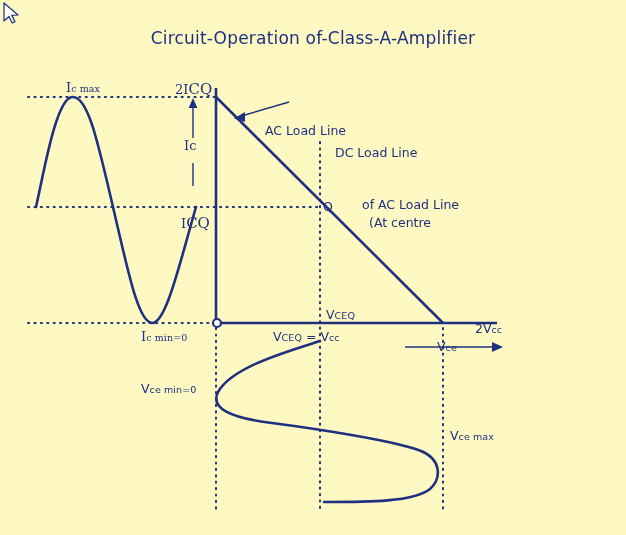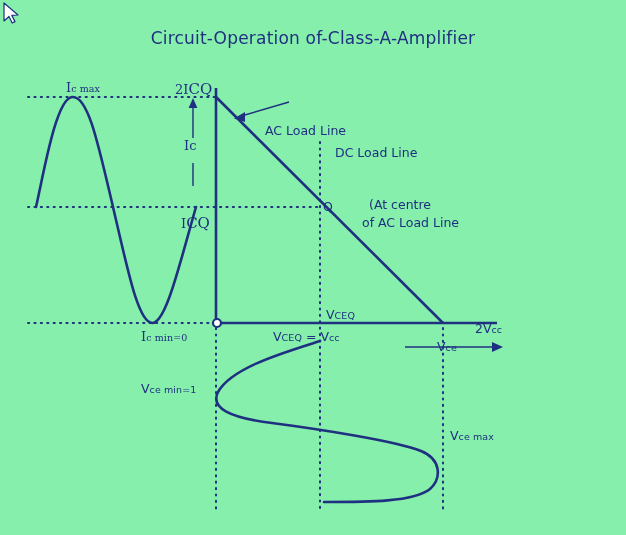--- a/index.html
+++ b/index.html
@@ -7,21 +7,21 @@
     padding: 0;
     background: #ffffff;
   }
   body {
     font-family: "DejaVu Sans", sans-serif;
   }
   #canvas {
     position: relative;
     width: 626px;
     height: 535px;
-    background: #86efac;
+    background: #fef9c3;
     overflow: hidden;
   }
   #diagram-svg {
     position: absolute;
     left: 0;
     top: 0;
     width: 626px;
     height: 535px;
   }
   .ttl {
@@ -125,31 +125,31 @@
 
   <div class="lbl lbl-serif" style="left:181px; top:174px;margin-top:40px;"><span>I</span><span class="sub-serif">CQ</span></div>
 
   <div class="lbl" style="left:265px; top:87px;margin-top:36px;">AC Load Line</div>
 
   <div class="lbl" style="left:329px; top:145px;margin-left:6px;">DC Load Line</div>
 
   <div class="lbl" style="left:323px; top:199px;">Q</div>
 
   <div class="lbl two-line" style="left:369px; top:196px;">
+    <div style="margin-left:-7px;">of AC Load Line</div>
     <div>(At centre</div>
-    <div style="margin-left:-7px;">of AC Load Line</div>
   </div>
 
   <div class="lbl" style="left:326px; top:307px;text-align:right;"><span>V</span><span class="sub">CEQ</span></div>
 
   <div class="lbl" style="left:273px; top:329px;"><span>V</span><span class="sub">CEQ</span><span> = V</span><span class="sub">cc</span></div>
 
   <div class="lbl" style="left:447px; top:321px;margin-left:28px;"><span>2V</span><span class="sub">cc</span></div>
 
   <div class="lbl" style="left:437px; top:339px;"><span>V</span><span class="sub">ce</span></div>
 
   <div class="lbl lbl-serif" style="left:141px; top:329px;"><span>I</span><span class="sub">c min=0</span></div>
 
-  <div class="lbl" style="left:141px; top:381px;"><span>V</span><span class="sub">ce min=1</span></div>
+  <div class="lbl" style="left:141px; top:381px;"><span>V</span><span class="sub">ce min=0</span></div>
 
   <div class="lbl" style="left:450px; top:428px;"><span>V</span><span class="sub">ce max</span></div>
 
 </div>
 
 </body></html>

